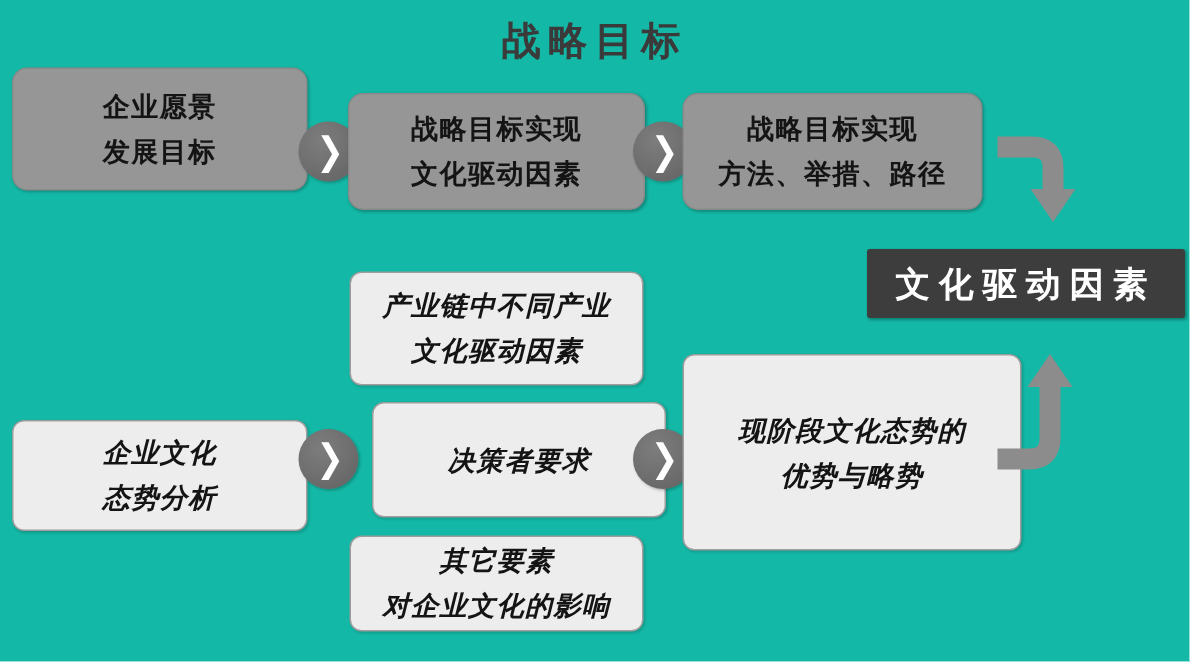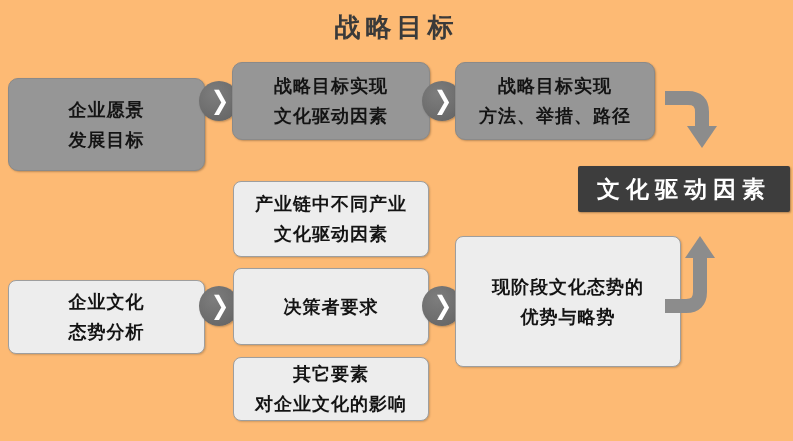--- a/index.html
+++ b/index.html
@@ -9,21 +9,21 @@
     --bottom-box-border:#9e9e9e;
     --dark-box-fill:#3d3d3d;
     --arrow-gray:#8c8c8c;
     --chevron-circle:#6e6e6e;
     --text-dark:#141414;
     --text-light:#ffffff;
   }
   html,body{margin:0;padding:0;background:#fff;}
   body{font-family:"Liberation Sans","DejaVu Sans",sans-serif;}
   .canvas{
-    position:relative;width:793px;height:441px;background:#fdba74;overflow:hidden;
+    position:relative;width:793px;height:441px;background:#14b8a6;overflow:hidden;
   }
   .title{
     position:absolute;left:0;top:10px;width:793px;text-align:center;
     font-size:26px;font-weight:bold;letter-spacing:5px;color:#3a3a3a;
   }
   .box{
     position:absolute;display:flex;flex-direction:column;align-items:center;
     justify-content:center;row-gap:12px;text-align:center;box-sizing:border-box;
     font-weight:bold;line-height:1;
   }
@@ -35,20 +35,21 @@
     font-size:18px;letter-spacing:1px;
     box-shadow:1px 1px 2px rgba(0,0,0,0.25);
   }
   .box-light{
     background:var(--bottom-box-fill);
     border:1px solid var(--bottom-box-border);
     border-radius:8px;
     color:var(--text-dark);
     font-size:18px;letter-spacing:1px;
     box-shadow:1px 1px 2px rgba(0,0,0,0.18);
+    font-style:italic;
   }
   .box-dark{
     background:var(--dark-box-fill);
     border-radius:2px;
     color:var(--text-light);
     font-size:23px;letter-spacing:6px;
     box-shadow:1px 1px 2px rgba(0,0,0,0.3);
   }
   .chev{
     position:absolute;width:40px;height:40px;border-radius:50%;
@@ -62,21 +63,21 @@
   }
   .overlay{position:absolute;left:0;top:0;pointer-events:none;}
 </style>
 </head>
 <body>
 
 <div class="canvas">
 
   <div class="title">战略目标</div>
 
-  <div class="box box-top" style="left:8px;top:78px;width:197px;height:93px">
+  <div class="box box-top" style="left:8px;top:45px;width:197px;height:82px">
     <span>企业愿景</span>
     <span>发展目标</span>
   </div>
 
   <div class="chev" style="left:199px;top:81px">
     <span>❯</span>
   </div>
 
   <div class="box box-top" style="left:232px;top:62px;width:198px;height:78px">
     <span>战略目标实现</span>
@@ -103,21 +104,21 @@
 
   <div class="chev" style="left:199px;top:286px">
     <span>❯</span>
   </div>
 
   <div class="box box-light" style="left:233px;top:181px;width:196px;height:76px">
     <span>产业链中不同产业</span>
     <span>文化驱动因素</span>
   </div>
 
-  <div class="box box-light" style="left:233px;top:268px;width:196px;height:77px">
+  <div class="box box-light" style="left:248px;top:268px;width:196px;height:77px">
     <span>决策者要求</span>
   </div>
 
   <div class="box box-light" style="left:233px;top:357px;width:196px;height:64px">
     <span>其它要素</span>
     <span>对企业文化的影响</span>
   </div>
 
   <div class="chev" style="left:422px;top:286px">
     <span>❯</span>

